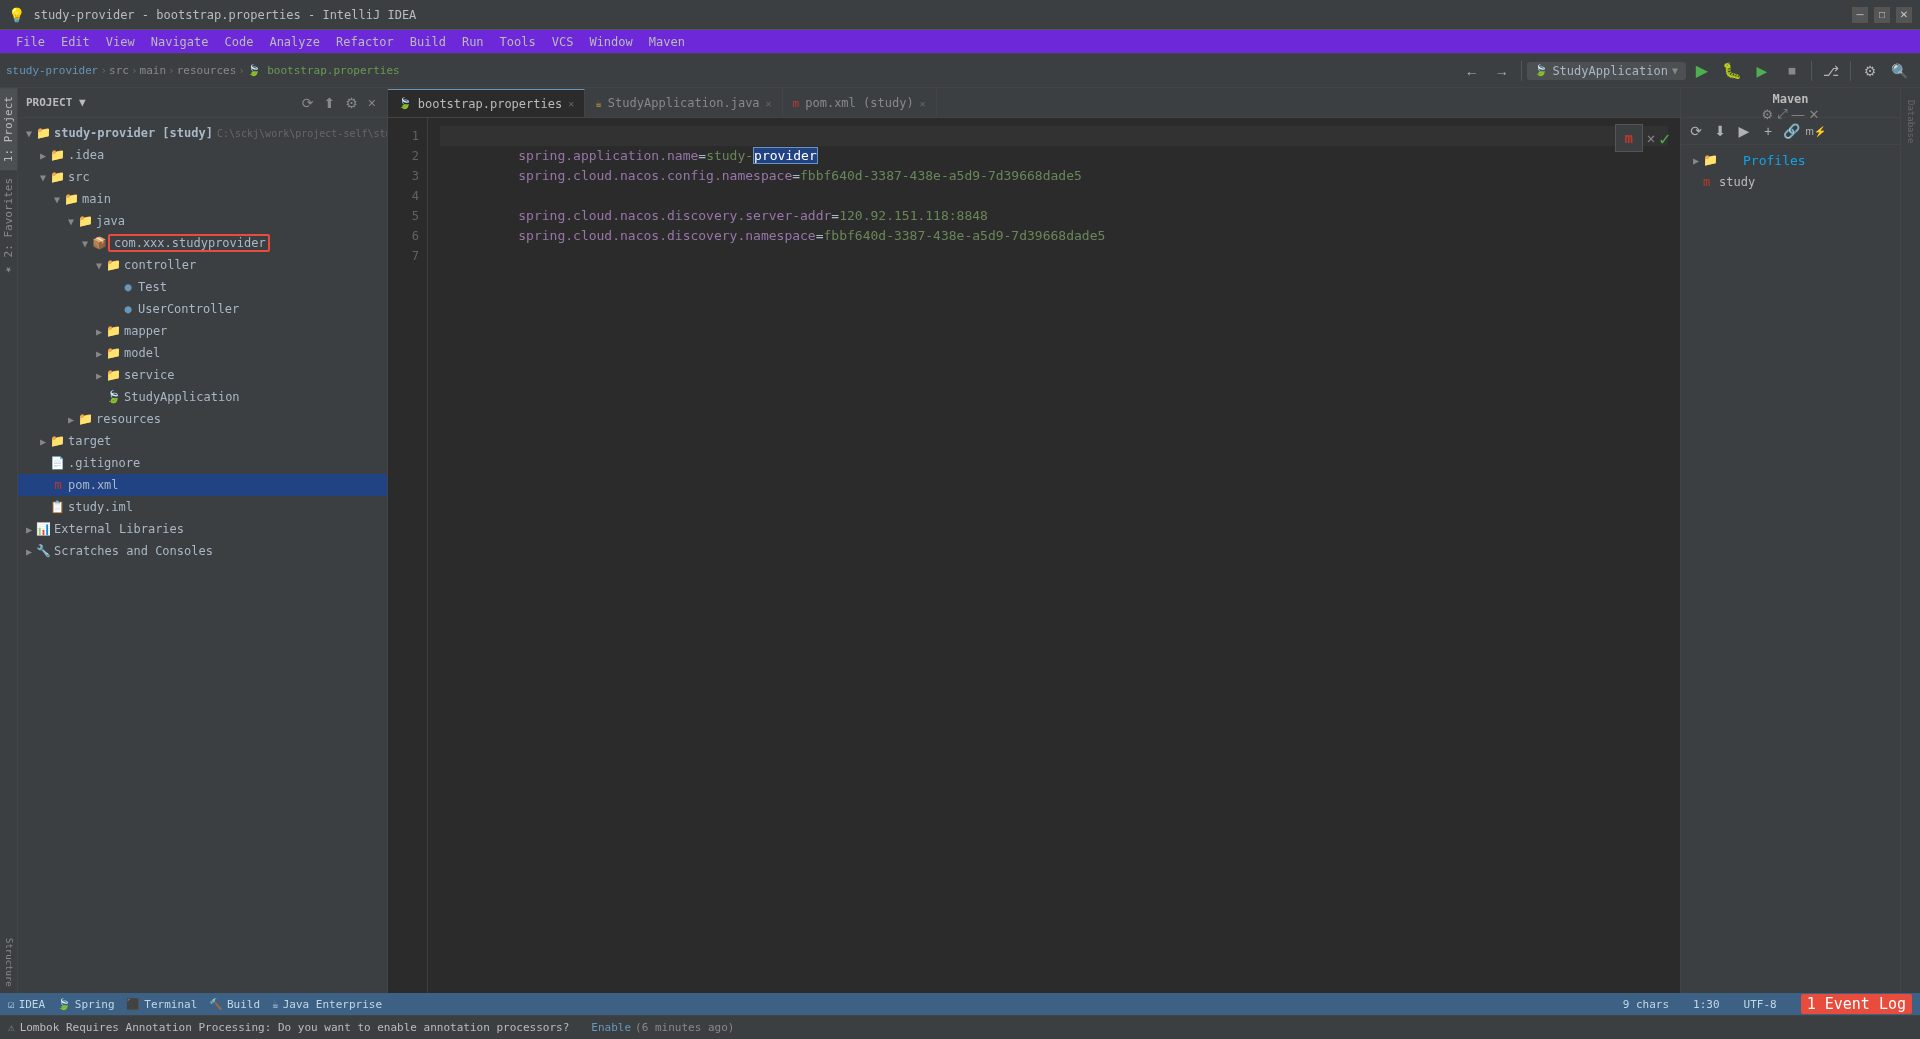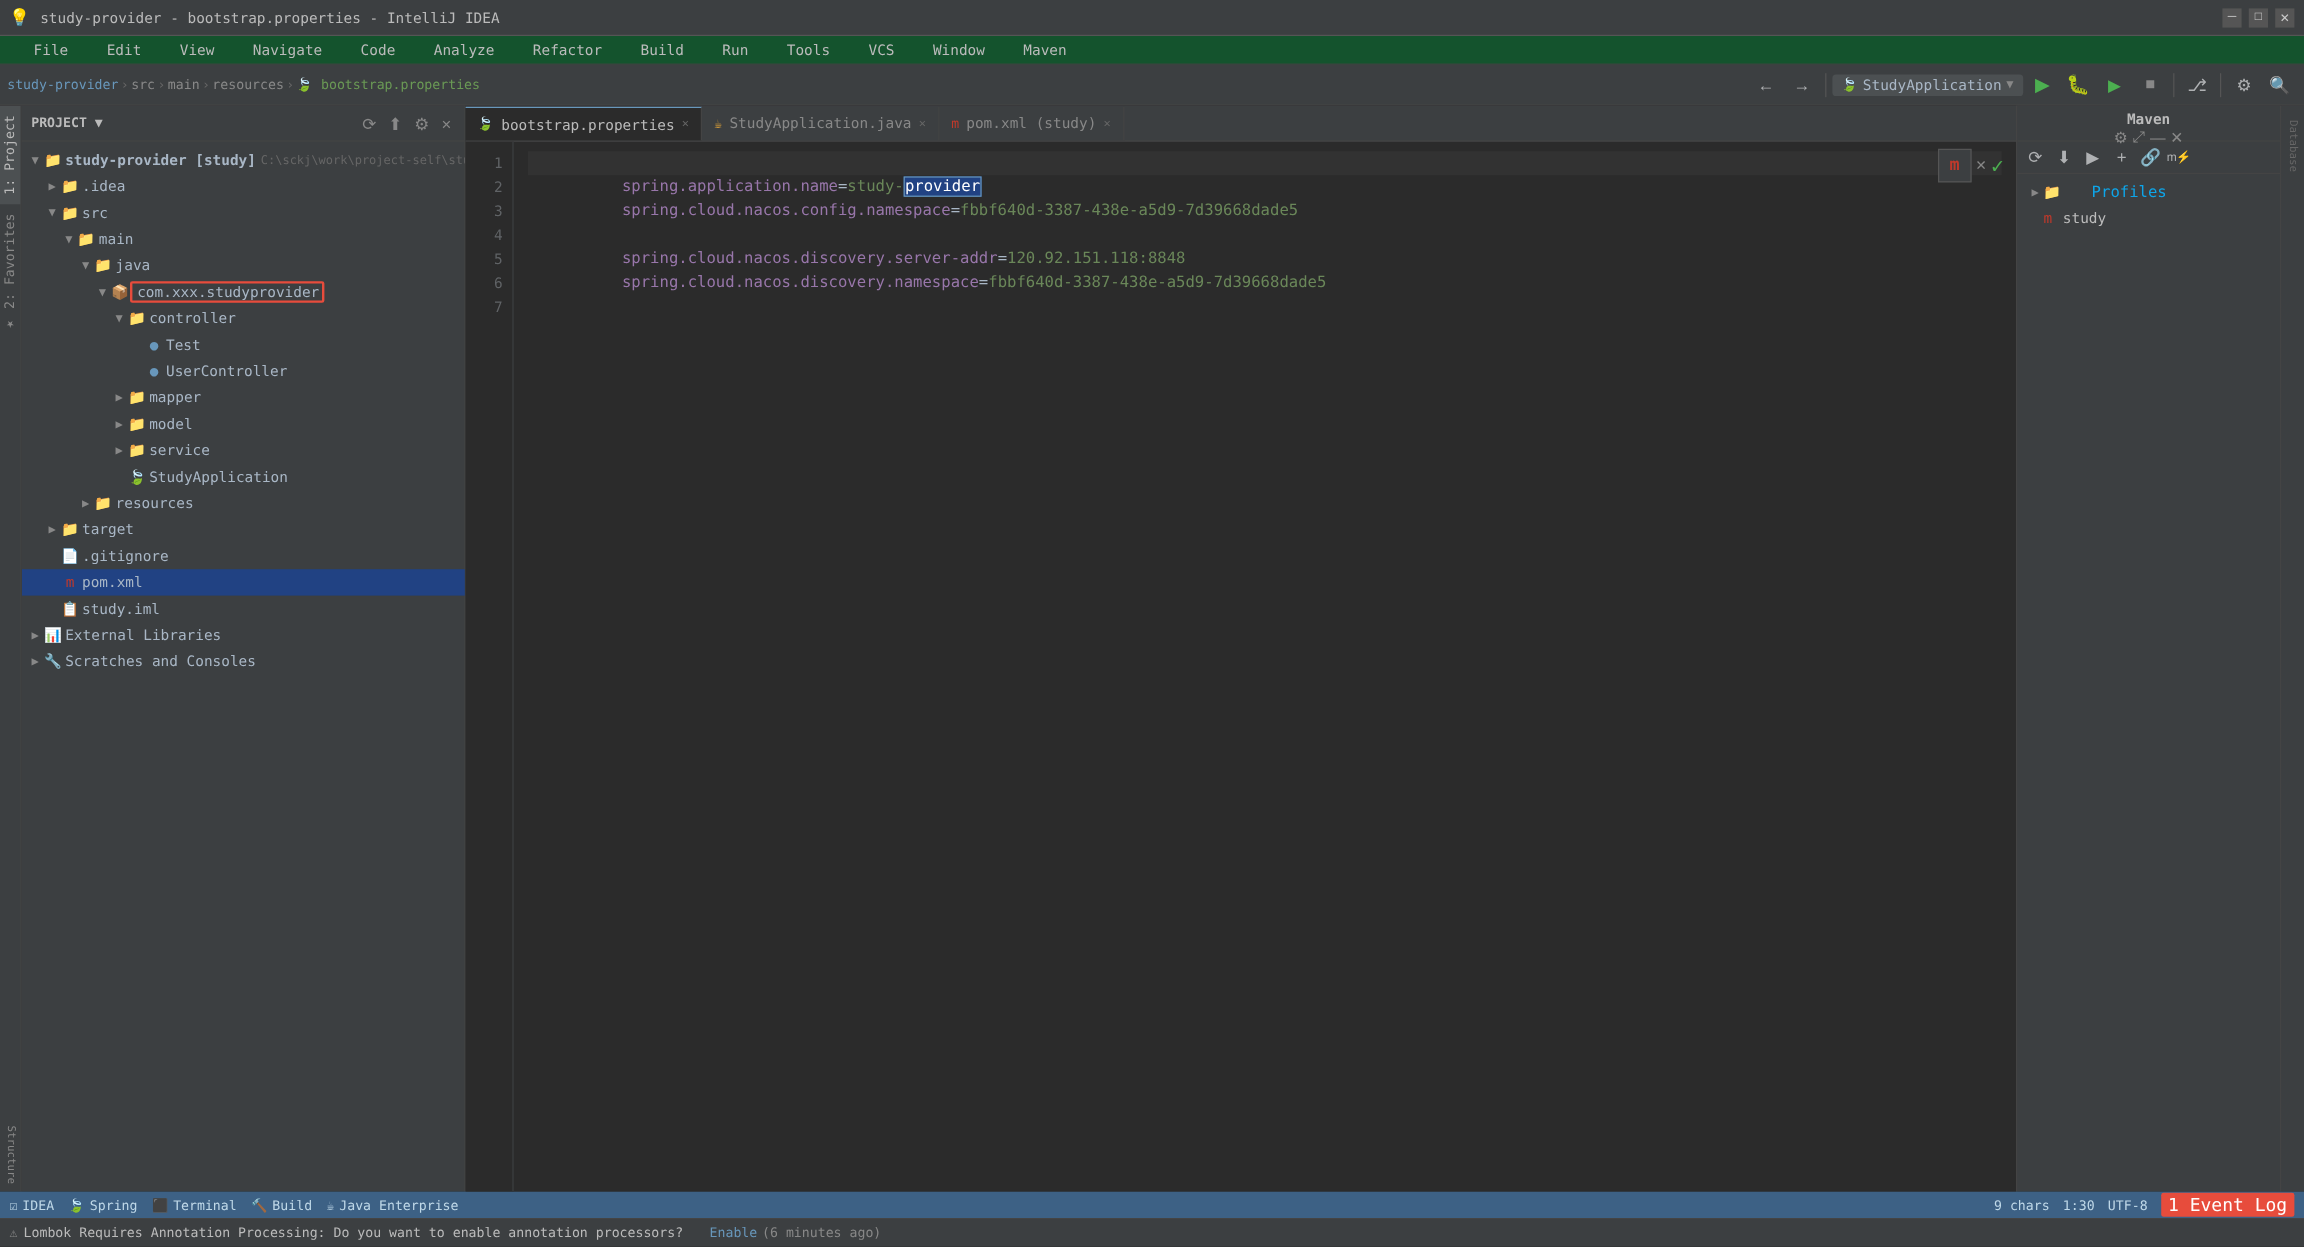--- a/index.html
+++ b/index.html
@@ -40,28 +40,27 @@
       background: #555;
       border: none;
       color: #ccc;
       font-size: 10px;
       cursor: pointer;
       display: flex; align-items: center; justify-content: center;
     }
 
     
     .menu-bar {
-      background: #14532d;
+      background: #6d28d9;
       height: 24px;
       display: flex;
       align-items: center;
-      padding: 0 20px;
+      padding: 0 8px;
       flex-shrink: 0;
       border-bottom: 1px solid #444;
-      gap: 16px;
     }
     .menu-item {
       padding: 2px 8px;
       color: #bbb;
       font-size: 12px;
       cursor: pointer;
     }
 
     
     .run-toolbar {
@@ -345,21 +344,21 @@
     }
     .status-left {
       display: flex; gap: 12px; align-items: center;
     }
     .status-item {
       color: #bfd8e8;
       font-size: 11px;
       display: flex; align-items: center; gap: 4px;
     }
     .status-right {
-      display: flex; gap: 11px; align-items: center;
+      display: flex; gap: 24px; align-items: center;
     }
     .status-error {
       background: #e74c3c;
       color: #fff;
       padding: 1px 6px;
       font-size: 15px;
       border-radius: 2px;
     }
 
     
@@ -421,21 +420,21 @@
   <span class="menu-item">Run</span>
   <span class="menu-item">Tools</span>
   <span class="menu-item">VCS</span>
   <span class="menu-item">Window</span>
   <span class="menu-item">Maven</span>
 </div>
 
 <div class="run-toolbar">
   <div class="toolbar-group">
 
-    <span style="color:#6897bb; font-size:11px;">study-provider</span>
+    <span style="color:#6897bb; font-size:11px;font-family:Liberation Mono, monospace;">study-provider</span>
     <span style="color:#666; font-size:11px;"> › </span>
     <span style="color:#888; font-size:11px;">src</span>
     <span style="color:#666; font-size:11px;"> › </span>
     <span style="color:#888; font-size:11px;">main</span>
     <span style="color:#666; font-size:11px;"> › </span>
     <span style="color:#888; font-size:11px;">resources</span>
     <span style="color:#666; font-size:11px;"> › </span>
     <span style="color:#6a9955; font-size:11px;">🍃 bootstrap.properties</span>
   </div>
   <div class="toolbar-group">

